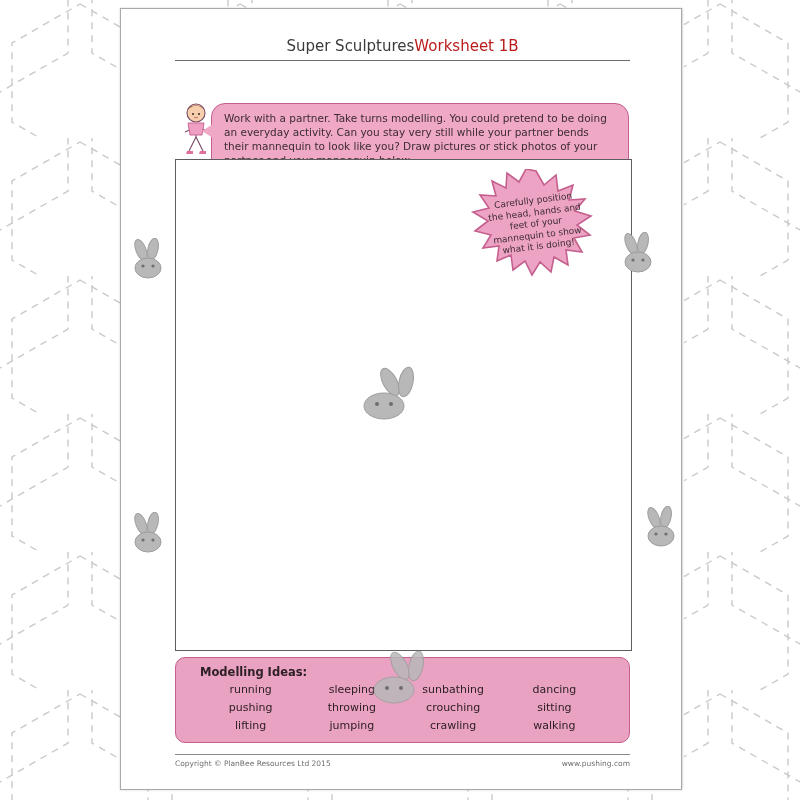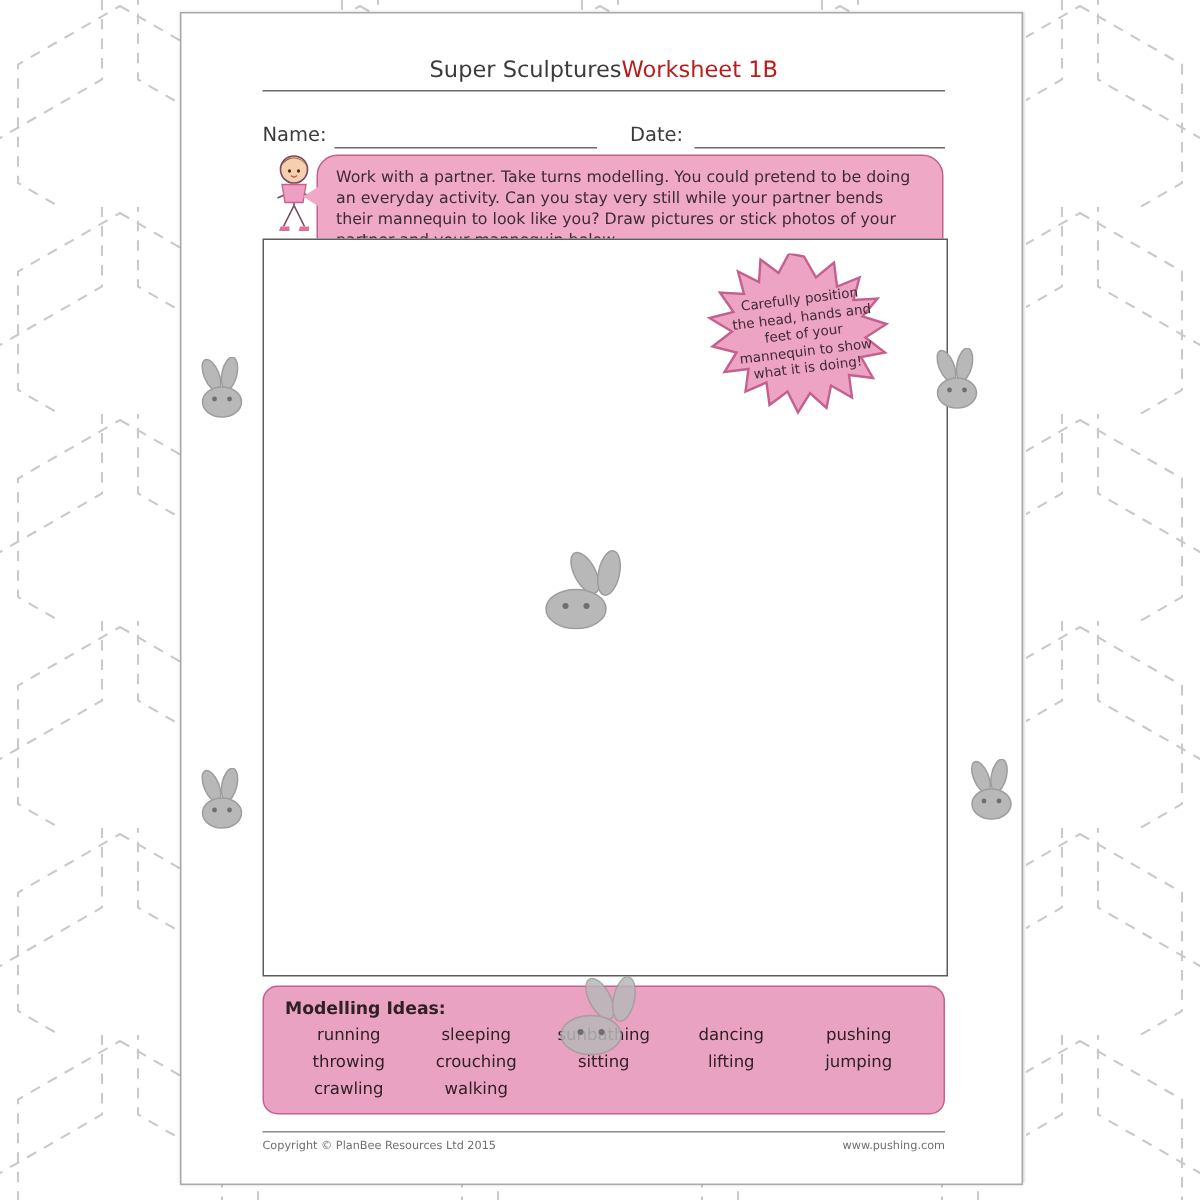--- a/index.html
+++ b/index.html
@@ -91,27 +91,27 @@
     font-size:9px;line-height:11.5px;color:#3d2b33;
   }
 
   
   .ideas{
     position:absolute;left:54px;top:648px;width:455px;height:86px;
     background:#e9a2c1;
     border:1.5px solid #c45f8e;
     border-radius:10px;
     box-sizing:border-box;
-    padding:7px 14px;
+    padding:7px 24px;
   }
   .ideas h4{
     margin:0 0 4px 0;font-size:11.5px;color:#2f2026;font-weight:bold;
   }
   .ideas-grid{
-    display:grid;grid-template-columns:repeat(5,1fr);
+    display:grid;grid-template-columns:repeat(4,1fr);
     row-gap:5px;
     font-size:11px;color:#2f2026;text-align:center;
   }
 
   
   .footer{
     position:absolute;left:54px;top:745px;width:455px;
     display:flex;justify-content:space-between;
     border-top:1px solid #8a8a8a;padding-top:4px;
     font-size:7.5px;color:#6f6f6f;
@@ -145,26 +145,20 @@
   <rect x="0" y="0" width="800" height="800" fill="url(#hexpat)"></rect>
 </svg>
 
 <div id="page">
 
   <div class="hdr">
     <div class="hdr-title">Super Sculptures</div>
     <div class="hdr-ws">Worksheet 1B</div>
   </div>
 
-  <div class="namedate">
-    <span class="lbl nm-lbl">Name:</span>
-    <span class="line nm-line"></span>
-    <span class="lbl dt-lbl">Date:</span>
-    <span class="line dt-line"></span>
-  </div>
 
   <svg class="child" viewBox="0 0 42 55" xmlns="http://www.w3.org/2000/svg">
     <g stroke="#7a4a63" stroke-width="1.1" fill="none">
       <path d="M21 22 L21 36"></path>
       <path d="M21 36 L14 50"></path>
       <path d="M21 36 L28 50"></path>
       <path d="M21 26 L10 31"></path>
       <path d="M21 26 L33 30"></path>
     </g>
     <circle cx="21" cy="12" r="9" fill="#f6cfae" stroke="#7a4a63" stroke-width="1.1"></circle>

